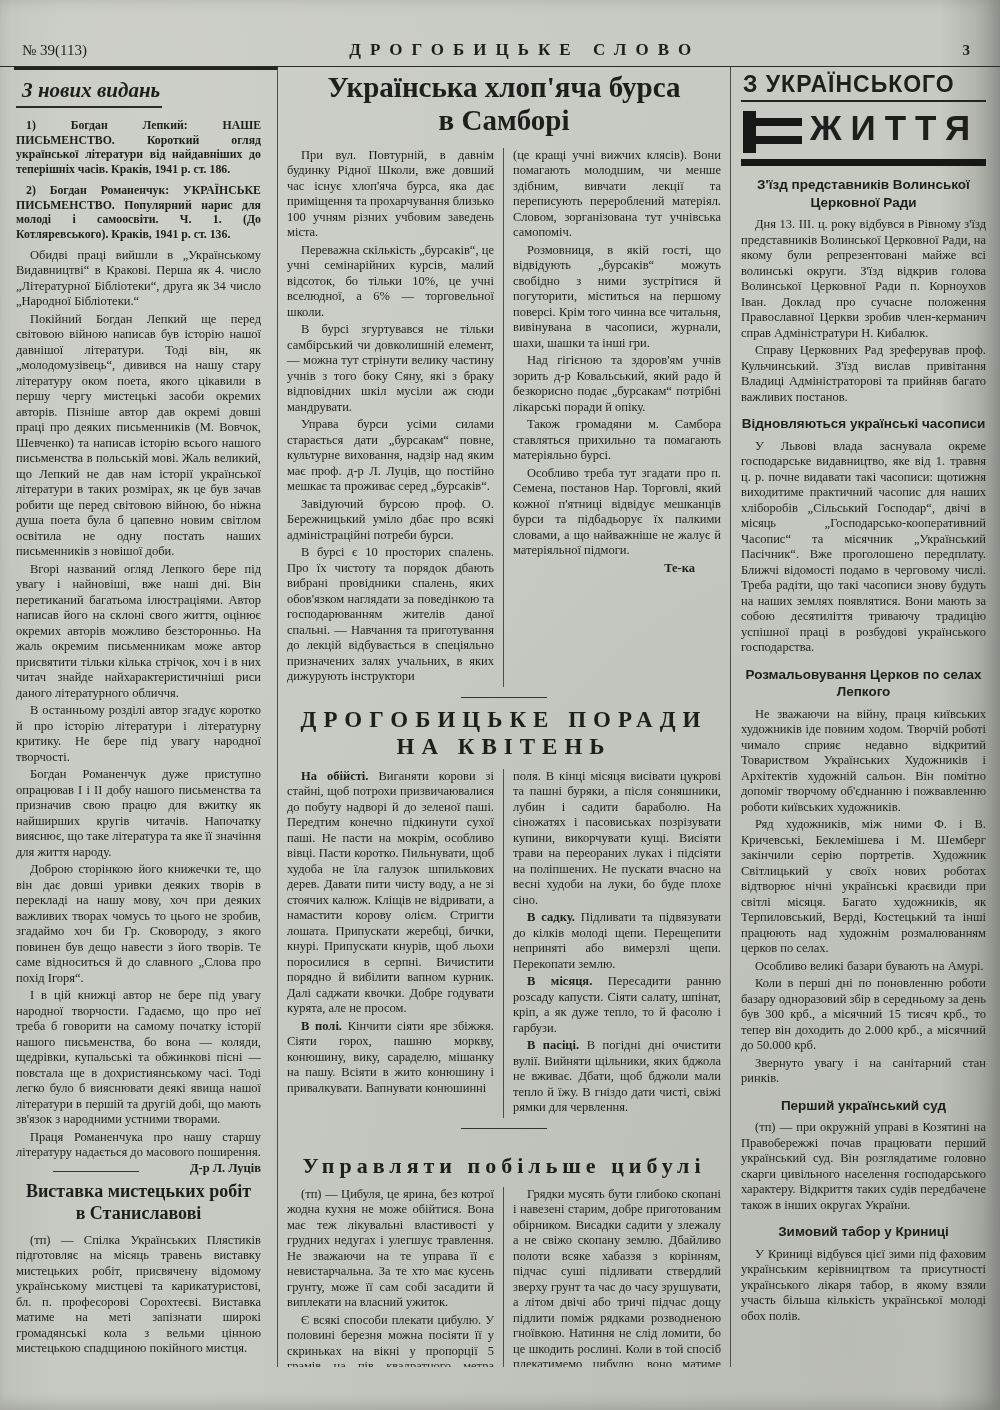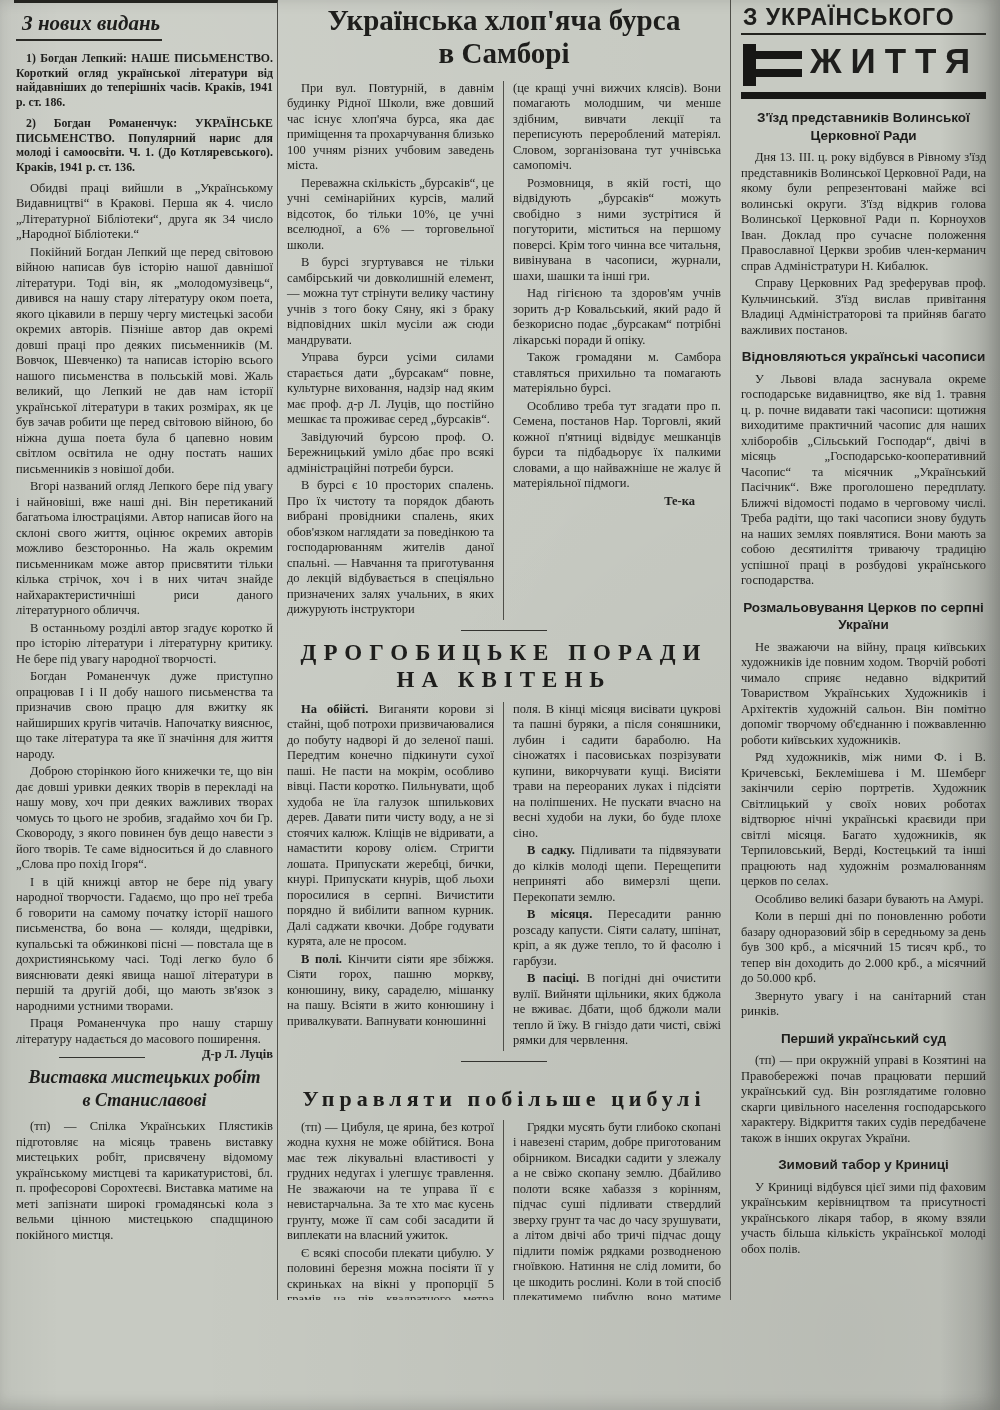--- a/index.html
+++ b/index.html
@@ -28,21 +28,21 @@
   .issue{font-size:15px;}
   .masthead{font-size:17px;font-weight:bold;letter-spacing:9px;}
   .pagenum{font-size:15px;font-weight:bold;}
   
   .content{
     display:grid;
     grid-template-columns:264px 452px 260px;
     height:1300px;
     padding:0 6px 0 14px;
   }
-  .colL{border-right:1px solid #4e4e48;padding:4px 4px 0 2px;overflow:hidden;}
+  .colL{border-right:1px solid #4e4e48;padding:4px 16px 0 2px;overflow:hidden;}
   .colC{padding:2px 0 0 0;overflow:hidden;}
   .colR{border-left:1px solid #4e4e48;padding:2px 4px 0 10px;overflow:hidden;}
   
   .para{
     margin:0 0 2px 0;
     font-size:12.5px;line-height:1.24;
     text-align:justify;text-indent:14px;
   }
   .noindent{text-indent:0;}
   .lead{font-weight:bold;}
@@ -54,21 +54,21 @@
   .new-editions-title{
     font-size:21px;font-weight:bold;font-style:italic;
     padding:4px 2px 3px 6px;margin-bottom:10px;
     border-bottom:2px solid #2a2a26;display:inline-block;
   }
   .book-item{
     margin:0 0 6px 0;font-size:11.8px;font-weight:bold;line-height:1.25;
     text-align:justify;text-indent:10px;
   }
   .exh-title{
-    font-size:18px;font-weight:bold;font-style:italic;text-align:center;
+    font-size:18px;font-weight:bold;text-align:center;
     line-height:1.25;margin:8px 0 8px 0;
   }
   
   .bursa-title{
     font-size:29px;font-weight:bold;text-align:center;line-height:1.15;
     margin:2px 0 10px 0;
   }
   .twocol{display:grid;grid-template-columns:1fr 1fr;}
   .subcol{padding:0 9px;overflow:hidden;}
   .subcol.first{border-right:1px solid #4e4e48;}
@@ -100,20 +100,25 @@
     font-family:"Liberation Sans", sans-serif;
     font-size:13.5px;font-weight:bold;text-align:center;line-height:1.3;
     margin:10px 0 6px 0;
   }
 </style>
 </head>
 <body>
 
 <div class="page">
 
+  <div class="header">
+    <span class="issue">№ 39(113)</span>
+    <span class="masthead">ДРОГОБИЦЬКЕ СЛОВО</span>
+    <span class="pagenum">3</span>
+  </div>
 
   <div class="content">
 
     <div class="colL">
       <div class="new-editions-title">З нових видань</div>
       <p class="book-item">1) Богдан Лепкий: НАШЕ ПИСЬМЕНСТВО. Короткий огляд української літератури від найдавніших до теперішніх часів. Краків, 1941 р. ст. 186.</p>
       <p class="book-item">2) Богдан Романенчук: УКРАЇНСЬКЕ ПИСЬМЕНСТВО. Популярний нарис для молоді і самоосвіти. Ч. 1. (До Котляревського). Краків, 1941 р. ст. 136.</p>
       <p class="para">Обидві праці вийшли в „Українському Видавництві“ в Кракові. Перша як 4. число „Літературної Бібліотеки“, друга як 34 число „Народної Бібліотеки.“</p>
       <p class="para">Покійний Богдан Лепкий ще перед світовою війною написав був історію нашої давнішої літератури. Тоді він, як „молодомузівець“, дивився на нашу стару літературу оком поета, якого цікавили в першу чергу мистецькі засоби окремих авторів. Пізніше автор дав окремі довші праці про деяких письменників (М. Вовчок, Шевченко) та написав історію всього нашого письменства в польській мові. Жаль великий, що Лепкий не дав нам історії української літератури в таких розмірах, як це був зачав робити ще перед світовою війною, бо ніжна душа поета була б цапевно новим світлом освітила не одну постать наших письменників з новішої доби.</p>
       <p class="para">Вгорі названий огляд Лепкого бере під увагу і найновіші, вже наші дні. Він перетиканий багатьома ілюстраціями. Автор написав його на склоні свого життя, оцінює окремих авторів можливо безсторонньо. На жаль окремим письменникам може автор присвятити тільки кілька стрічок, хоч і в них читач знайде найхарактеристичніші риси даного літературного обличчя.</p>
@@ -202,21 +207,21 @@
       </div>
       <div class="life-bar"></div>
 
       <div class="r-section-title">З'їзд представників Волинської Церковної Ради</div>
       <p class="para">Дня 13. III. ц. року відбувся в Рівному з'їзд представників Волинської Церковної Ради, на якому були репрезентовані майже всі волинські округи. З'їзд відкрив голова Волинської Церковної Ради п. Корноухов Іван. Доклад про сучасне положення Православної Церкви зробив член-керманич справ Адміністратури Н. Кибалюк.</p>
       <p class="para">Справу Церковних Рад зреферував проф. Кульчинський. З'їзд вислав привітання Владиці Адміністраторові та прийняв багато важливих постанов.</p>
 
       <div class="r-section-title">Відновляються українські часописи</div>
       <p class="para">У Львові влада заснувала окреме господарське видавництво, яке від 1. травня ц. р. почне видавати такі часописи: щотижня виходитиме практичний часопис для наших хліборобів „Сільський Господар“, двічі в місяць „Господарсько-кооперативний Часопис“ та місячник „Український Пасічник“. Вже проголошено передплату. Ближчі відомості подамо в черговому числі. Треба радіти, що такі часописи знову будуть на наших землях появлятися. Вони мають за собою десятиліття триваючу традицію успішної праці в розбудові українського господарства.</p>
 
-      <div class="r-section-title">Розмальовування Церков по серпні України</div>
+      <div class="r-section-title">Розмальовування Церков по селах Лепкого</div>
       <p class="para">Не зважаючи на війну, праця київських художників іде повним ходом. Творчій роботі чимало сприяє недавно відкритий Товариством Українських Художників і Архітектів художній сальон. Він помітно допоміг творчому об'єднанню і пожвавленню роботи київських художників.</p>
       <p class="para">Ряд художників, між ними Ф. і В. Кричевські, Беклемішева і М. Шемберг закінчили серію портретів. Художник Світлицький у своїх нових роботах відтворює нічні українські краєвиди при світлі місяця. Багато художників, як Терпиловський, Верді, Костецький та інші працюють над художнім розмалюванням церков по селах.</p>
       <p class="para">Особливо великі базари бувають на Амурі.</p>
       <p class="para">Коли в перші дні по поновленню роботи базару одноразовий збір в середньому за день був 300 крб., а місячний 15 тисяч крб., то тепер він доходить до 2.000 крб., а місячний до 50.000 крб.</p>
       <p class="para">Звернуто увагу і на санітарний стан ринків.</p>
 
       <div class="r-section-title">Перший український суд</div>
       <p class="para">(тп) — при окружній управі в Козятині на Правобережжі почав працювати перший український суд. Він розглядатиме головно скарги цивільного населення господарського характеру. Відкриття таких судів передбачене також в інших округах України.</p>
 
       <div class="r-section-title">Зимовий табор у Криниці</div>

